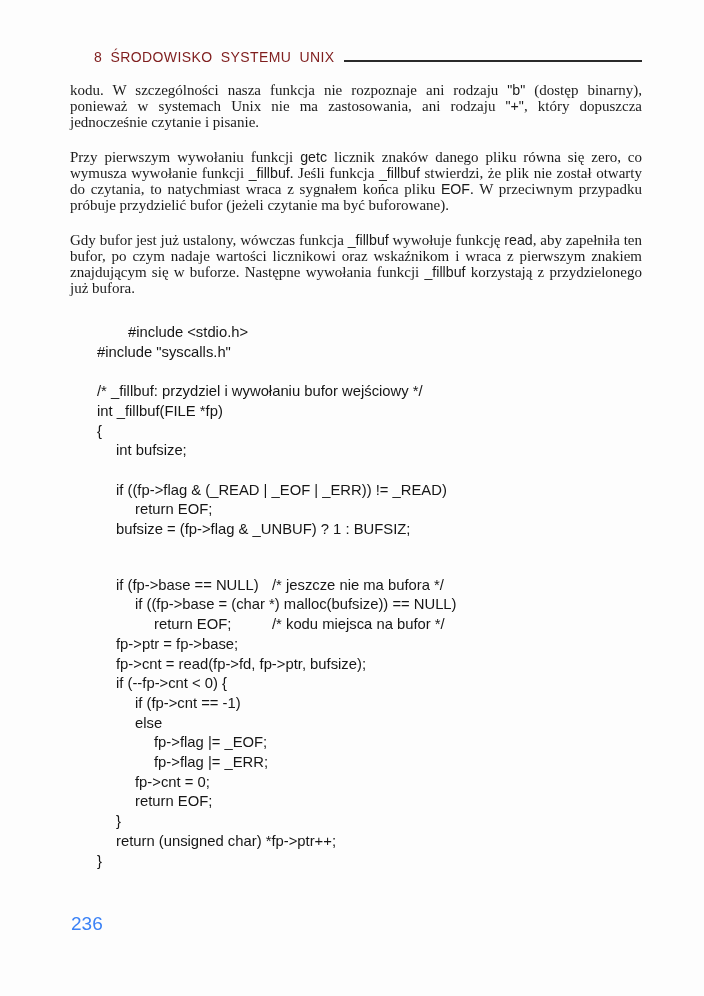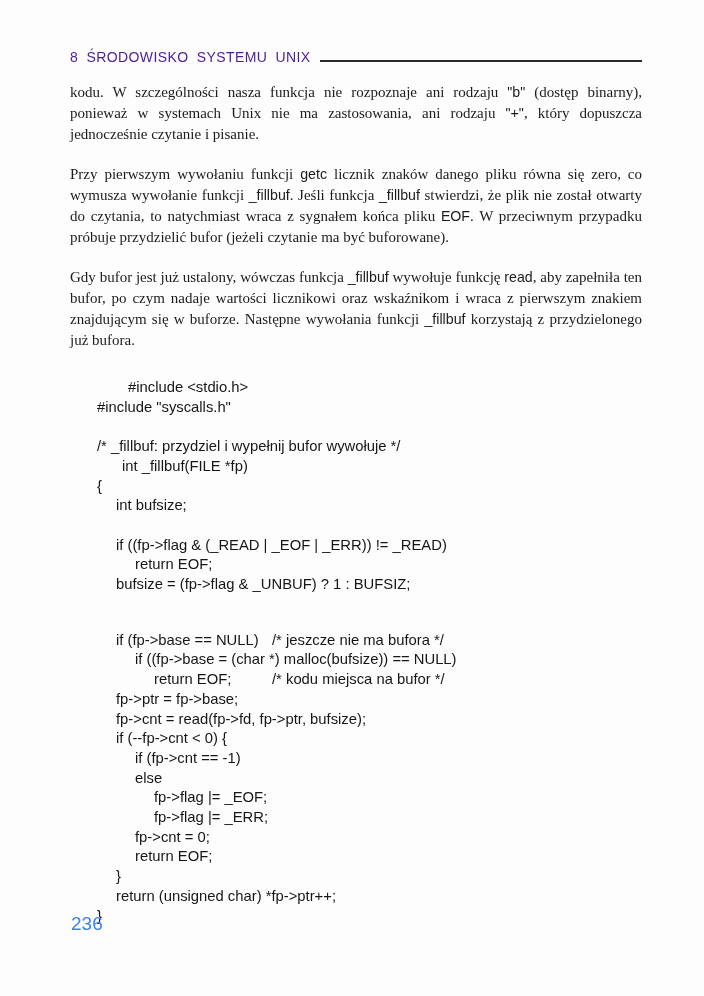--- a/index.html
+++ b/index.html
@@ -18,40 +18,41 @@
     top: 49px;
     width: 572px;
     display: flex;
     align-items: center;
   }
   .header-text {
     font-family: "Liberation Sans", sans-serif;
     font-size: 14px;
     letter-spacing: 0.4px;
     word-spacing: 4px;
-    color: #4c1d95;
+    color: #7f1d1d;
     white-space: nowrap;
+    margin-left: 24px;
   }
   .header-rule {
     flex: 1;
     height: 0;
     border-top: 2.5px solid #2a2a2a;
     margin-left: 9px;
     margin-top: 7px;
   }
   .content {
     position: absolute;
     left: 70px;
     top: 82px;
     width: 572px;
   }
   .para {
     margin: 0 0 19px 0;
     font-size: 15px;
-    line-height: 21px;
+    line-height: 16px;
     text-align: justify;
   }
   .tt {
     font-family: "Liberation Sans", sans-serif;
     font-size: 14.2px;
   }
   .code-block {
     margin-top: 27px;
     padding-left: 27px;
     font-family: "Liberation Sans", sans-serif;
@@ -83,22 +84,22 @@
   <div class="content">
     <div>
         <p class="para"><span>kodu. W szczególności nasza funkcja nie rozpoznaje ani rodzaju </span><span class="tt">"b"</span><span> (dostęp binarny), ponieważ w systemach Unix nie ma zastosowania, ani rodzaju </span><span class="tt">"+"</span><span>, który dopuszcza jednocześnie czytanie i pisanie.</span></p>
         <p class="para"><span>Przy pierwszym wywołaniu funkcji </span><span class="tt">getc</span><span> licznik znaków danego pliku równa się zero, co wymusza wywołanie funkcji </span><span class="tt">_fillbuf</span><span>. Jeśli funkcja </span><span class="tt">_fillbuf</span><span> stwierdzi, że plik nie został otwarty do czytania, to natychmiast wraca z sygnałem końca pliku </span><span class="tt">EOF</span><span>. W przeciwnym przypadku próbuje przydzielić bufor (jeżeli czytanie ma być buforowane).</span></p>
         <p class="para"><span>Gdy bufor jest już ustalony, wówczas funkcja </span><span class="tt">_fillbuf</span><span> wywołuje funkcję </span><span class="tt">read</span><span>, aby zapełniła ten bufor, po czym nadaje wartości licznikowi oraz wskaźnikom i wraca z pierwszym znakiem znajdującym się w buforze. Następne wywołania funkcji </span><span class="tt">_fillbuf</span><span> korzystają z przydzielonego już bufora.</span></p>
       </div>
     <div class="code-block">
         <div class="code-line" style="padding-left: 0px; margin-left: 31px;"><span>#include &lt;stdio.h&gt;</span></div>
         <div class="code-line" style="padding-left: 0px;"><span>#include "syscalls.h"</span></div>
         <div class="code-line">&nbsp;</div>
-        <div class="code-line" style="padding-left: 0px;"><span>/* _fillbuf: przydziel i wypełnij bufor wywołuje */</span></div>
-        <div class="code-line" style="padding-left: 0px; margin-left: 25px;"><span>int _fillbuf(FILE *fp)</span></div>
+        <div class="code-line" style="padding-left: 0px;"><span>/* _fillbuf: przydziel i wywołaniu bufor wejściowy */</span></div>
+        <div class="code-line" style="padding-left: 0px;"><span>int _fillbuf(FILE *fp)</span></div>
         <div class="code-line" style="padding-left: 0px;"><span>{</span></div>
         <div class="code-line" style="padding-left: 19px;"><span>int bufsize;</span></div>
         <div class="code-line">&nbsp;</div>
         <div class="code-line" style="padding-left: 19px;"><span>if ((fp-&gt;flag &amp; (_READ | _EOF | _ERR)) != _READ)</span></div>
         <div class="code-line" style="padding-left: 38px;"><span>return EOF;</span></div>
         <div class="code-line" style="padding-left: 19px;"><span>bufsize = (fp-&gt;flag &amp; _UNBUF) ? 1 : BUFSIZ;</span></div>
         <div class="code-line" style="padding-left: 19px; margin-top: 36px;"><span>if (fp-&gt;base == NULL)</span><span class="code-comment">/* jeszcze nie ma bufora */</span></div>
         <div class="code-line" style="padding-left: 38px;"><span>if ((fp-&gt;base = (char *) malloc(bufsize)) == NULL)</span></div>
         <div class="code-line" style="padding-left: 57px;"><span>return EOF;</span><span class="code-comment">/* kodu miejsca na bufor */</span></div>
         <div class="code-line" style="padding-left: 19px;"><span>fp-&gt;ptr = fp-&gt;base;</span></div>

